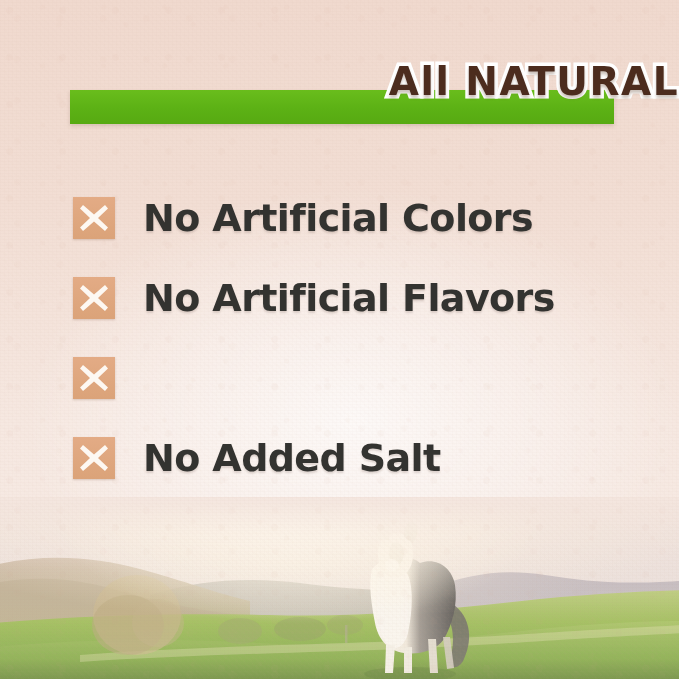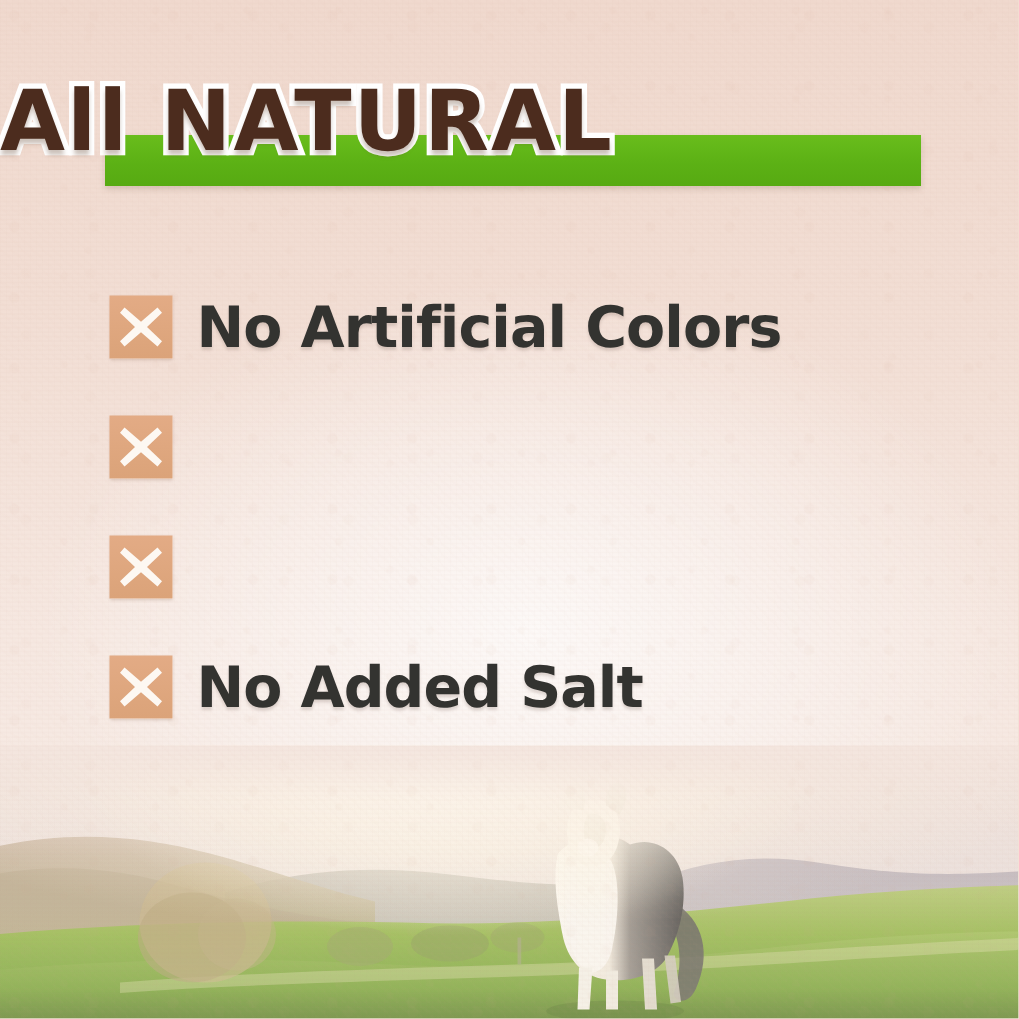--- a/index.html
+++ b/index.html
@@ -47,24 +47,24 @@
     position:absolute;
     left:70px; top:44px;
     width:544px; height:34px;
     background:linear-gradient(to bottom, #69bd1c 0%, #5cb115 55%, #57aa12 100%);
     box-shadow:0 2px 4px rgba(120,90,70,.22);
   }
   #headline{
     position:absolute;
     left:0; top:0;
     width:679px;
-    text-align:left;
+    text-align:right;
     font-family:"DejaVu Sans", sans-serif;
     font-weight:bold;
-    font-size:56px;
+    font-size:39px;
     line-height:72px;
     letter-spacing:1.5px;
     color:#4c2c1e;
     -webkit-text-stroke:7px #ffffff;
     paint-order:stroke fill;
     text-shadow:
       0 3px 3px rgba(110,80,60,.35),
       0 1px 0 rgba(255,255,255,.6);
     white-space:nowrap;
   }
@@ -83,21 +83,21 @@
   }
   .xbox{
     position:relative;
     flex:0 0 auto;
     width:42px; height:42px;
     background:linear-gradient(to bottom,#e3ab85 0%, #dba379 100%);
     box-shadow:0 1px 2px rgba(150,110,90,.30);
   }
   .xbox svg{ display:block; width:42px; height:42px; }
   .claim-label{
-    margin-left:16px;
+    margin-left:28px;
     font-family:"DejaVu Sans", sans-serif;
     font-weight:bold;
     font-size:38px;
     line-height:42px;
     letter-spacing:-0.6px;
     color:#333330;
     white-space:nowrap;
     text-shadow:0 2px 2px rgba(120,95,85,.22);
   }
 
@@ -253,20 +253,21 @@
       </span>
       <span class="claim-label">No Artificial Colors</span>
     </div>
 
     <div class="claim-row">
       <span class="xbox">
         <svg viewBox="0 0 42 42">
           <path d="M10 8 L21 17.5 L32 8 L35 11.5 L25 21 L35 30.5 L32 34 L21 24.5 L10 34 L7 30.5 L17 21 L7 11.5 Z" fill="#fdf8f2"></path>
         </svg>
       </span>
+      <span class="claim-label">No Artificial Flavors</span>
     </div>
 
     <div class="claim-row">
       <span class="xbox">
         <svg viewBox="0 0 42 42">
           <path d="M10 8 L21 17.5 L32 8 L35 11.5 L25 21 L35 30.5 L32 34 L21 24.5 L10 34 L7 30.5 L17 21 L7 11.5 Z" fill="#fdf8f2"></path>
         </svg>
       </span>
     </div>
 

